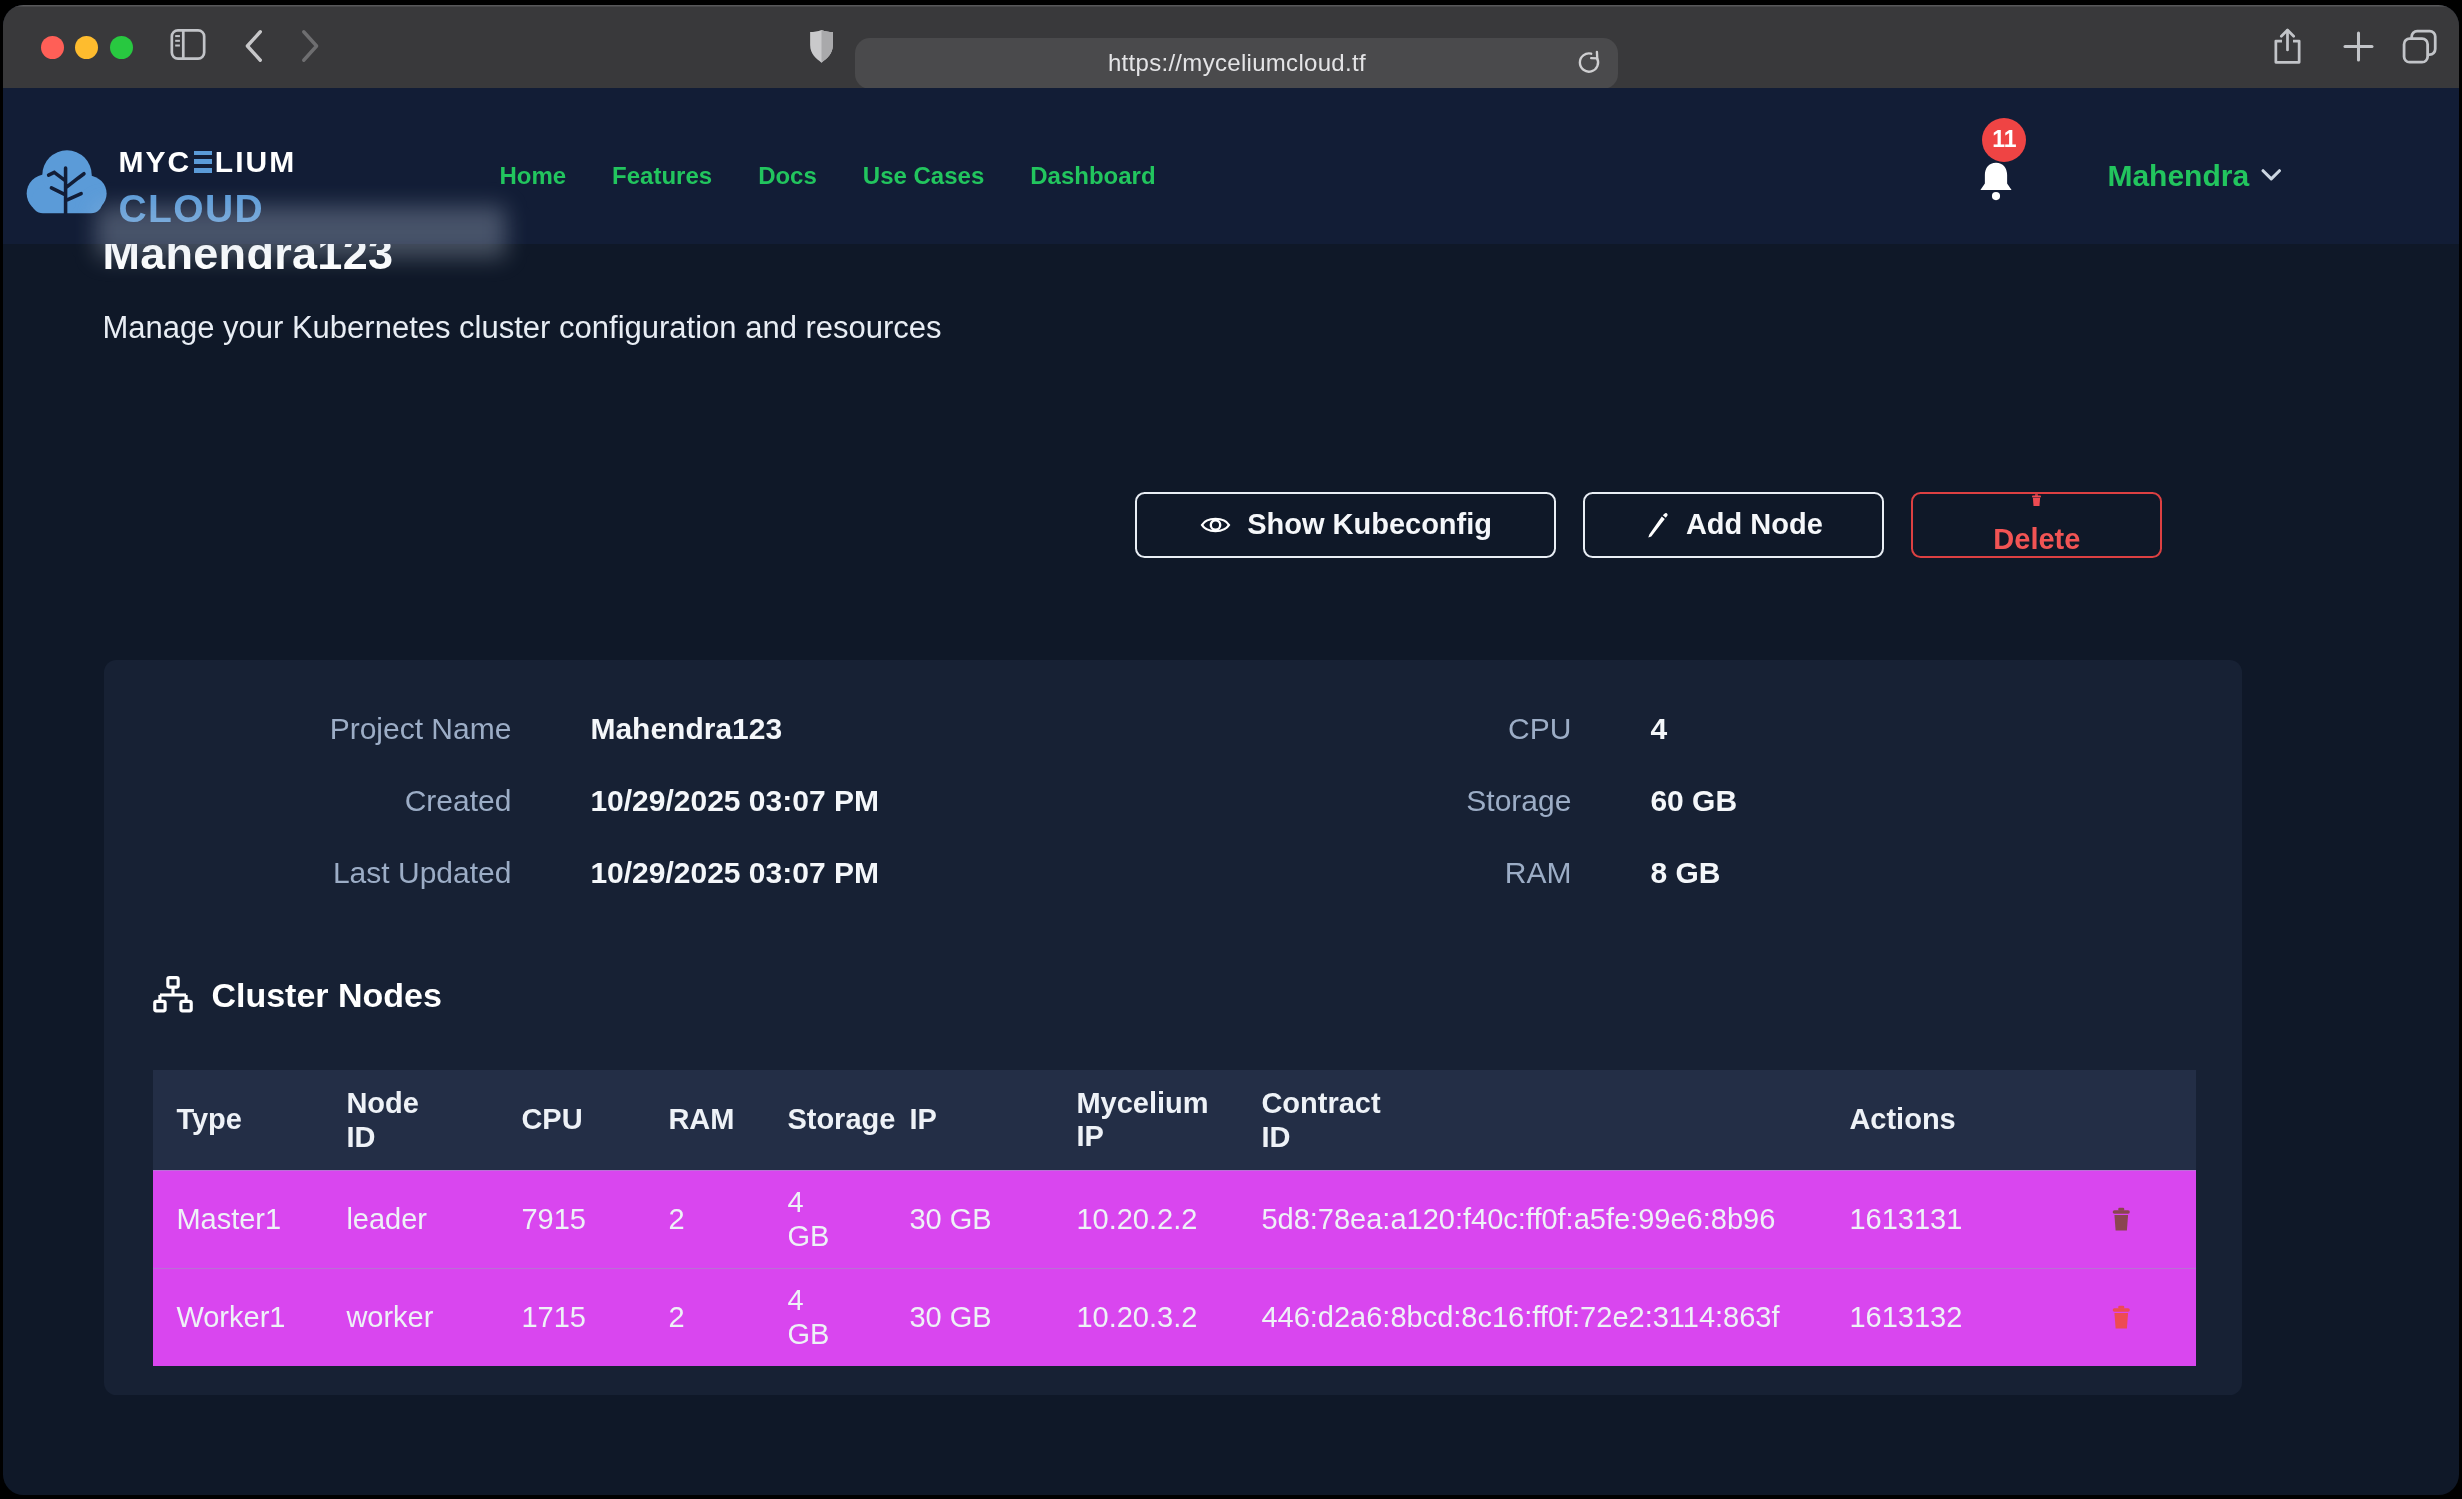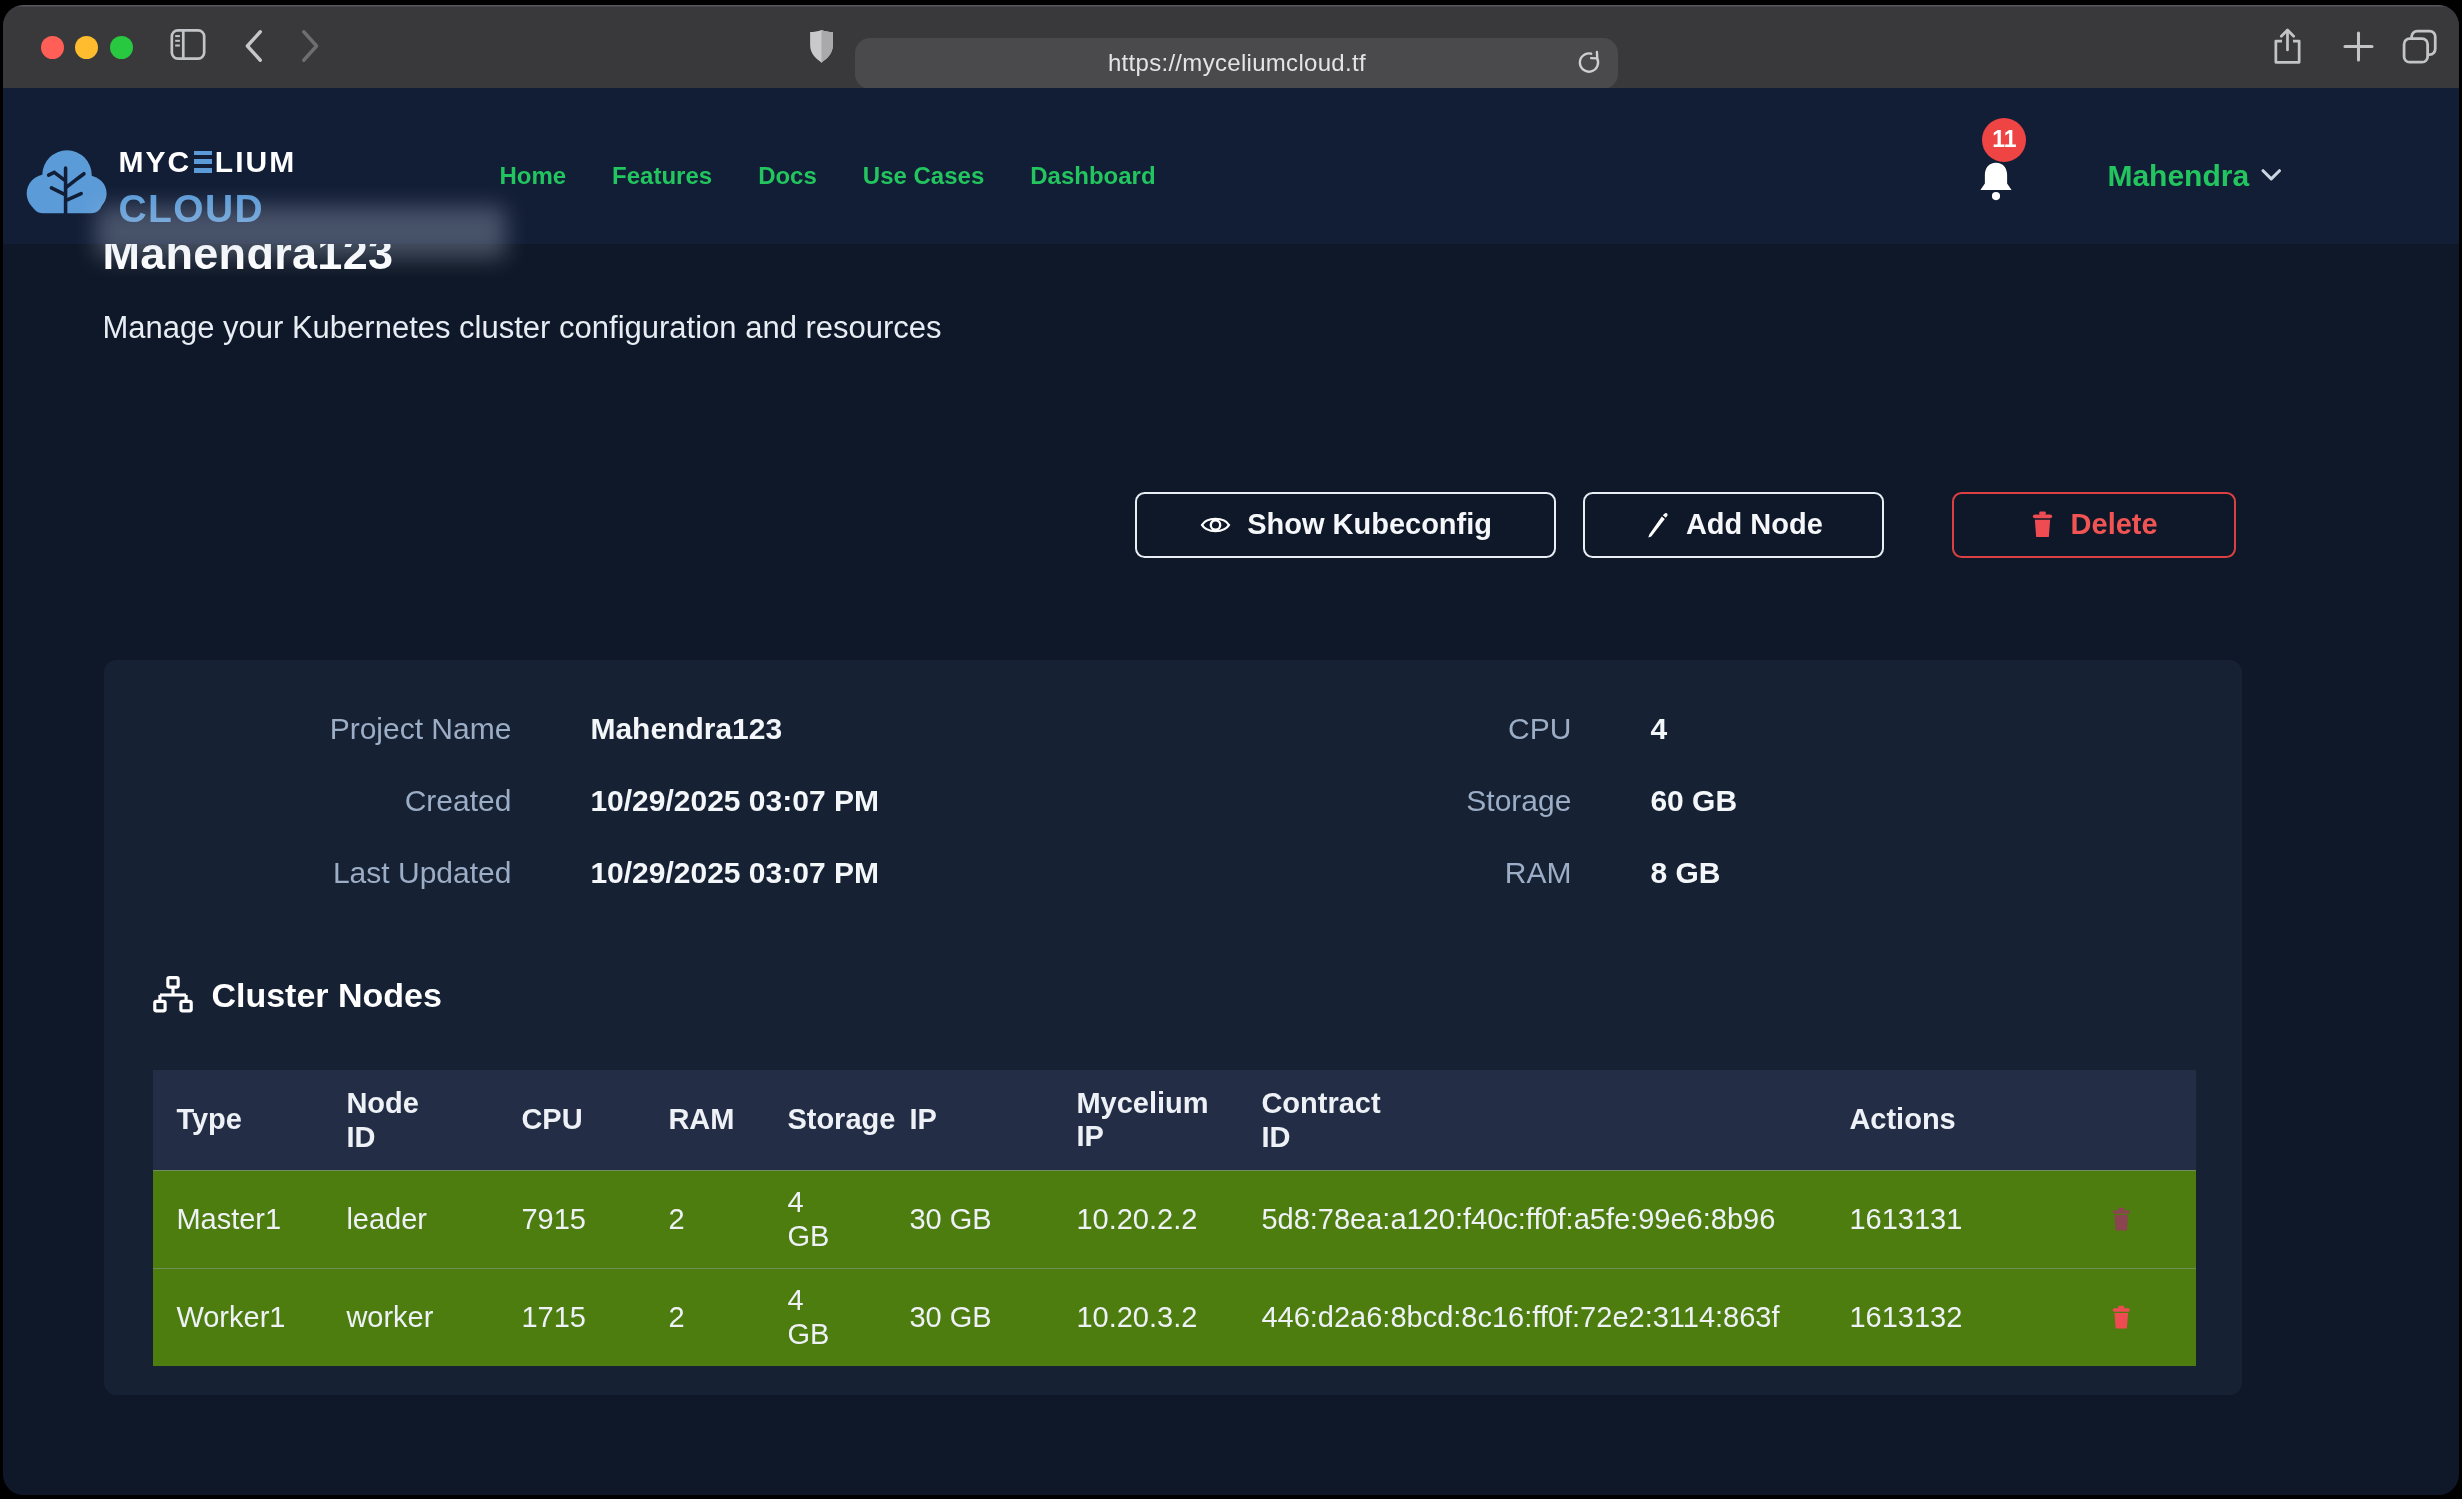--- a/index.html
+++ b/index.html
@@ -55,37 +55,37 @@
             background:rgba(195,207,226,0.30); filter:blur(11px); border-radius:6.8px; }
   .page-subtitle { position:absolute; left:99px; top:305px; font-size:31px; color:#e8edf4; z-index:5; }
 
   
   .btn { position:absolute; top:487px; height:66px; border-radius:9.6px; border:2.1px solid #e9eef5;
          background:transparent; display:flex; align-items:center; justify-content:center;
          gap:16.4px; color:#f5f7fa; font-size:29px; font-weight:700; cursor:pointer; z-index:5;
          font-family:inherit; }
   .btn-kubeconfig { left:1132px; width:421px; }
   .btn-addnode    { left:1580px; width:301px; }
-  .btn-delete     { left:1949px; width:284px; border-color:rgba(239,68,68,0.92); color:#f25454; }
+  .btn-delete     { left:1908px; width:251px; border-color:rgba(239,68,68,0.92); color:#f25454;flex-direction:column; }
 
   
   .card { position:absolute; left:101px; top:655px; width:2138px; height:735px;
           background:#172134; border-radius:12.3px; z-index:5; }
   .info-grid { display:grid; grid-template-columns:407px 683px 219px auto;
                column-gap:79px; row-gap:36px; margin-top:51px; font-size:30px; line-height:36px; }
   .info-label { text-align:right; color:#9cadc6; font-weight:500; }
   .info-value { color:#f4f7fa; font-weight:600; }
 
   .section-head { position:absolute; left:49px; top:316px; display:flex; align-items:center; gap:18px; }
   .section-title { font-size:34px; font-weight:700; color:#ffffff; }
 
   .table { position:absolute; left:49px; top:410px; width:2043px; }
   .tr { display:grid; grid-template-columns:170px 175px 147px 119px 122px 167px 185px 588px 209px 160px; }
   .thead { background:#232e46; height:100px; }
-  .tbody-row { background:#4d7c0f; height:98px; border-top:1.4px solid rgba(148,163,184,0.45); }
+  .tbody-row { background:#d946ef; height:98px; border-top:1.4px solid rgba(148,163,184,0.45); }
   .th, .td { display:flex; align-items:center; padding:0 11px 0 23px; color:#eef2f7; font-size:29px; }
   .th { font-weight:600; }
   .td { font-weight:400; }
   .narrow-hdr  { display:inline-block; max-width:96px; line-height:34px; }
   .narrow-hdr2 { display:inline-block; max-width:130px; line-height:34px; }
   .narrow-val  { display:inline-block; max-width:41px;  line-height:34px; }
   .td-myc { word-break:break-all; line-height:37px; padding-right:27px; }
   .td-actions { justify-content:center; }
   .trash-muted  { color:#8a4550; cursor:pointer; }
   .trash-bright { color:#ee4b52; cursor:pointer; }

